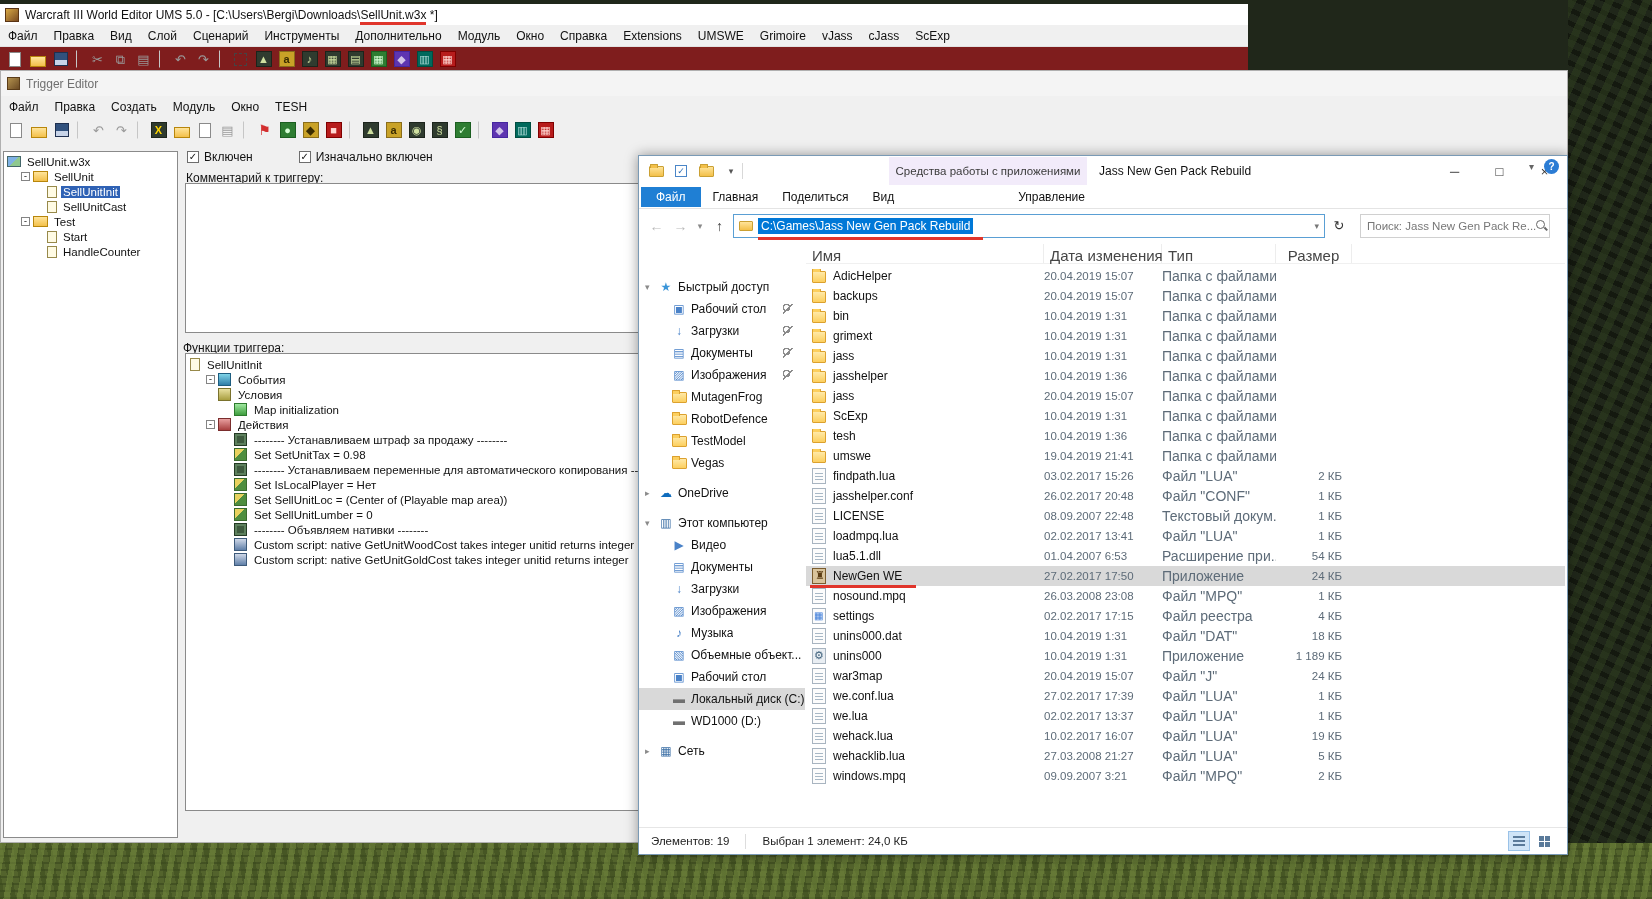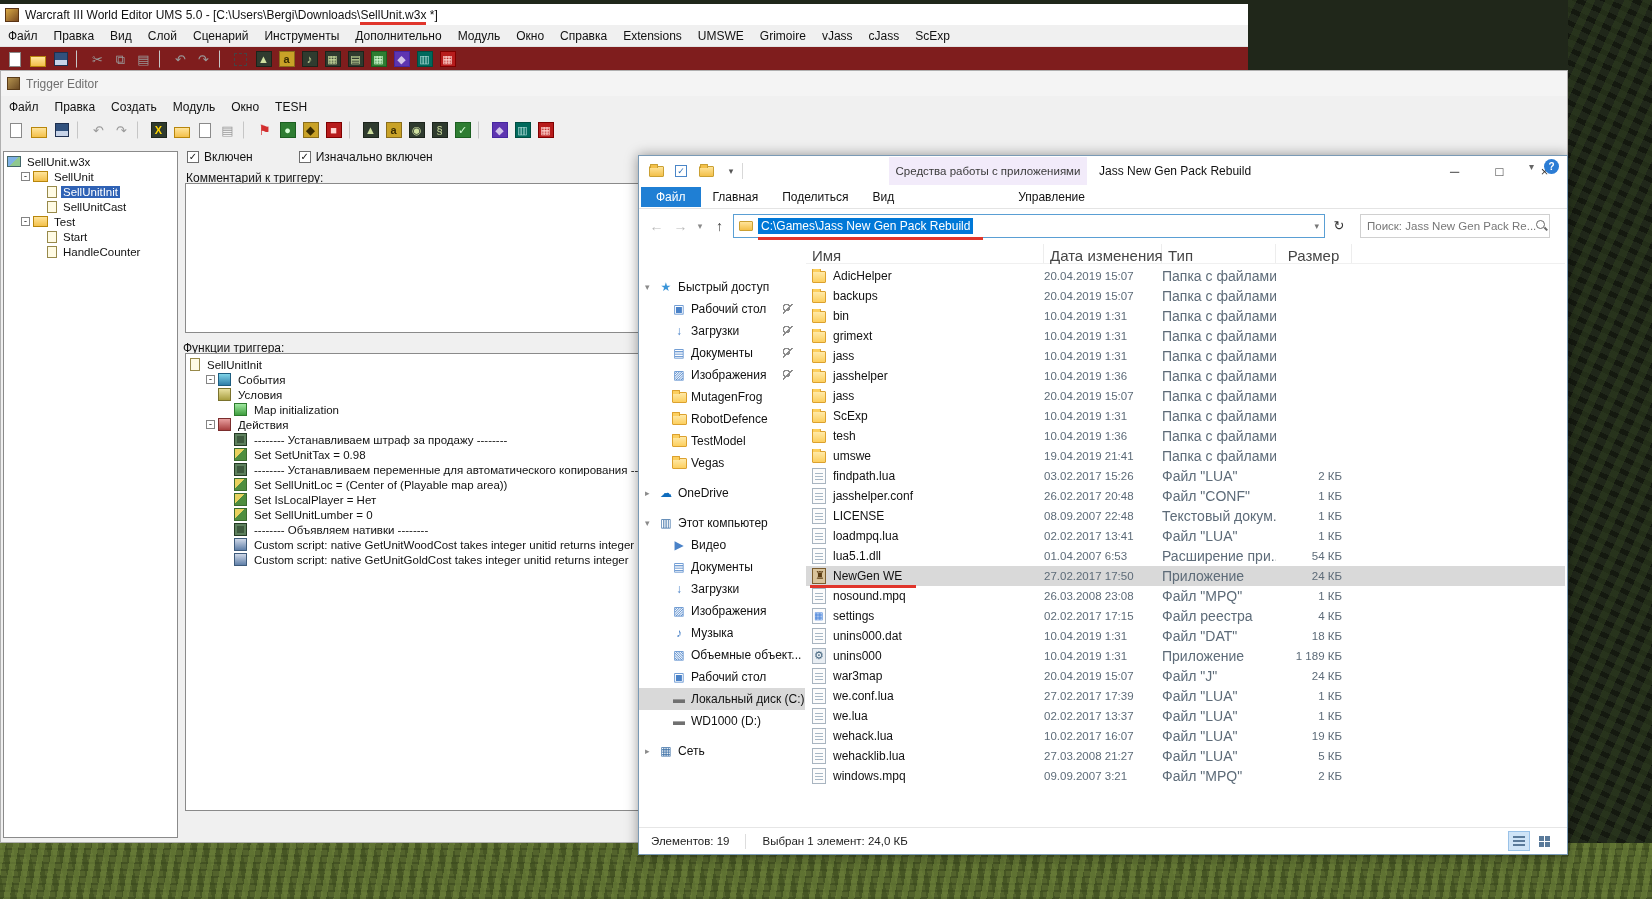--- a/index.html
+++ b/index.html
@@ -442,26 +442,26 @@
             <span class="lbl">Set SetUnitTax = 0.98</span>
           </div>
           <div class="trow k-comment" style="--d: 2;">
             <span class="expander"></span>
             <span class="fi"></span>
             <span class="lbl">-------- Устанавливаем переменные для автоматического копирования --------</span>
           </div>
           <div class="trow k-set" style="--d: 2;">
             <span class="expander"></span>
             <span class="fi"></span>
+            <span class="lbl">Set IsLocalPlayer = Нет</span>
+          </div>
+          <div class="trow k-set" style="--d: 2;">
+            <span class="expander"></span>
+            <span class="fi"></span>
             <span class="lbl">Set SellUnitLoc = (Center of (Playable map area))</span>
-          </div>
-          <div class="trow k-set" style="--d: 2;">
-            <span class="expander"></span>
-            <span class="fi"></span>
-            <span class="lbl">Set IsLocalPlayer = Нет</span>
           </div>
           <div class="trow k-set" style="--d: 2;">
             <span class="expander"></span>
             <span class="fi"></span>
             <span class="lbl">Set SellUnitLumber = 0</span>
           </div>
           <div class="trow k-comment" style="--d: 2;">
             <span class="expander"></span>
             <span class="fi"></span>
             <span class="lbl">-------- Объявляем нативки --------</span>

